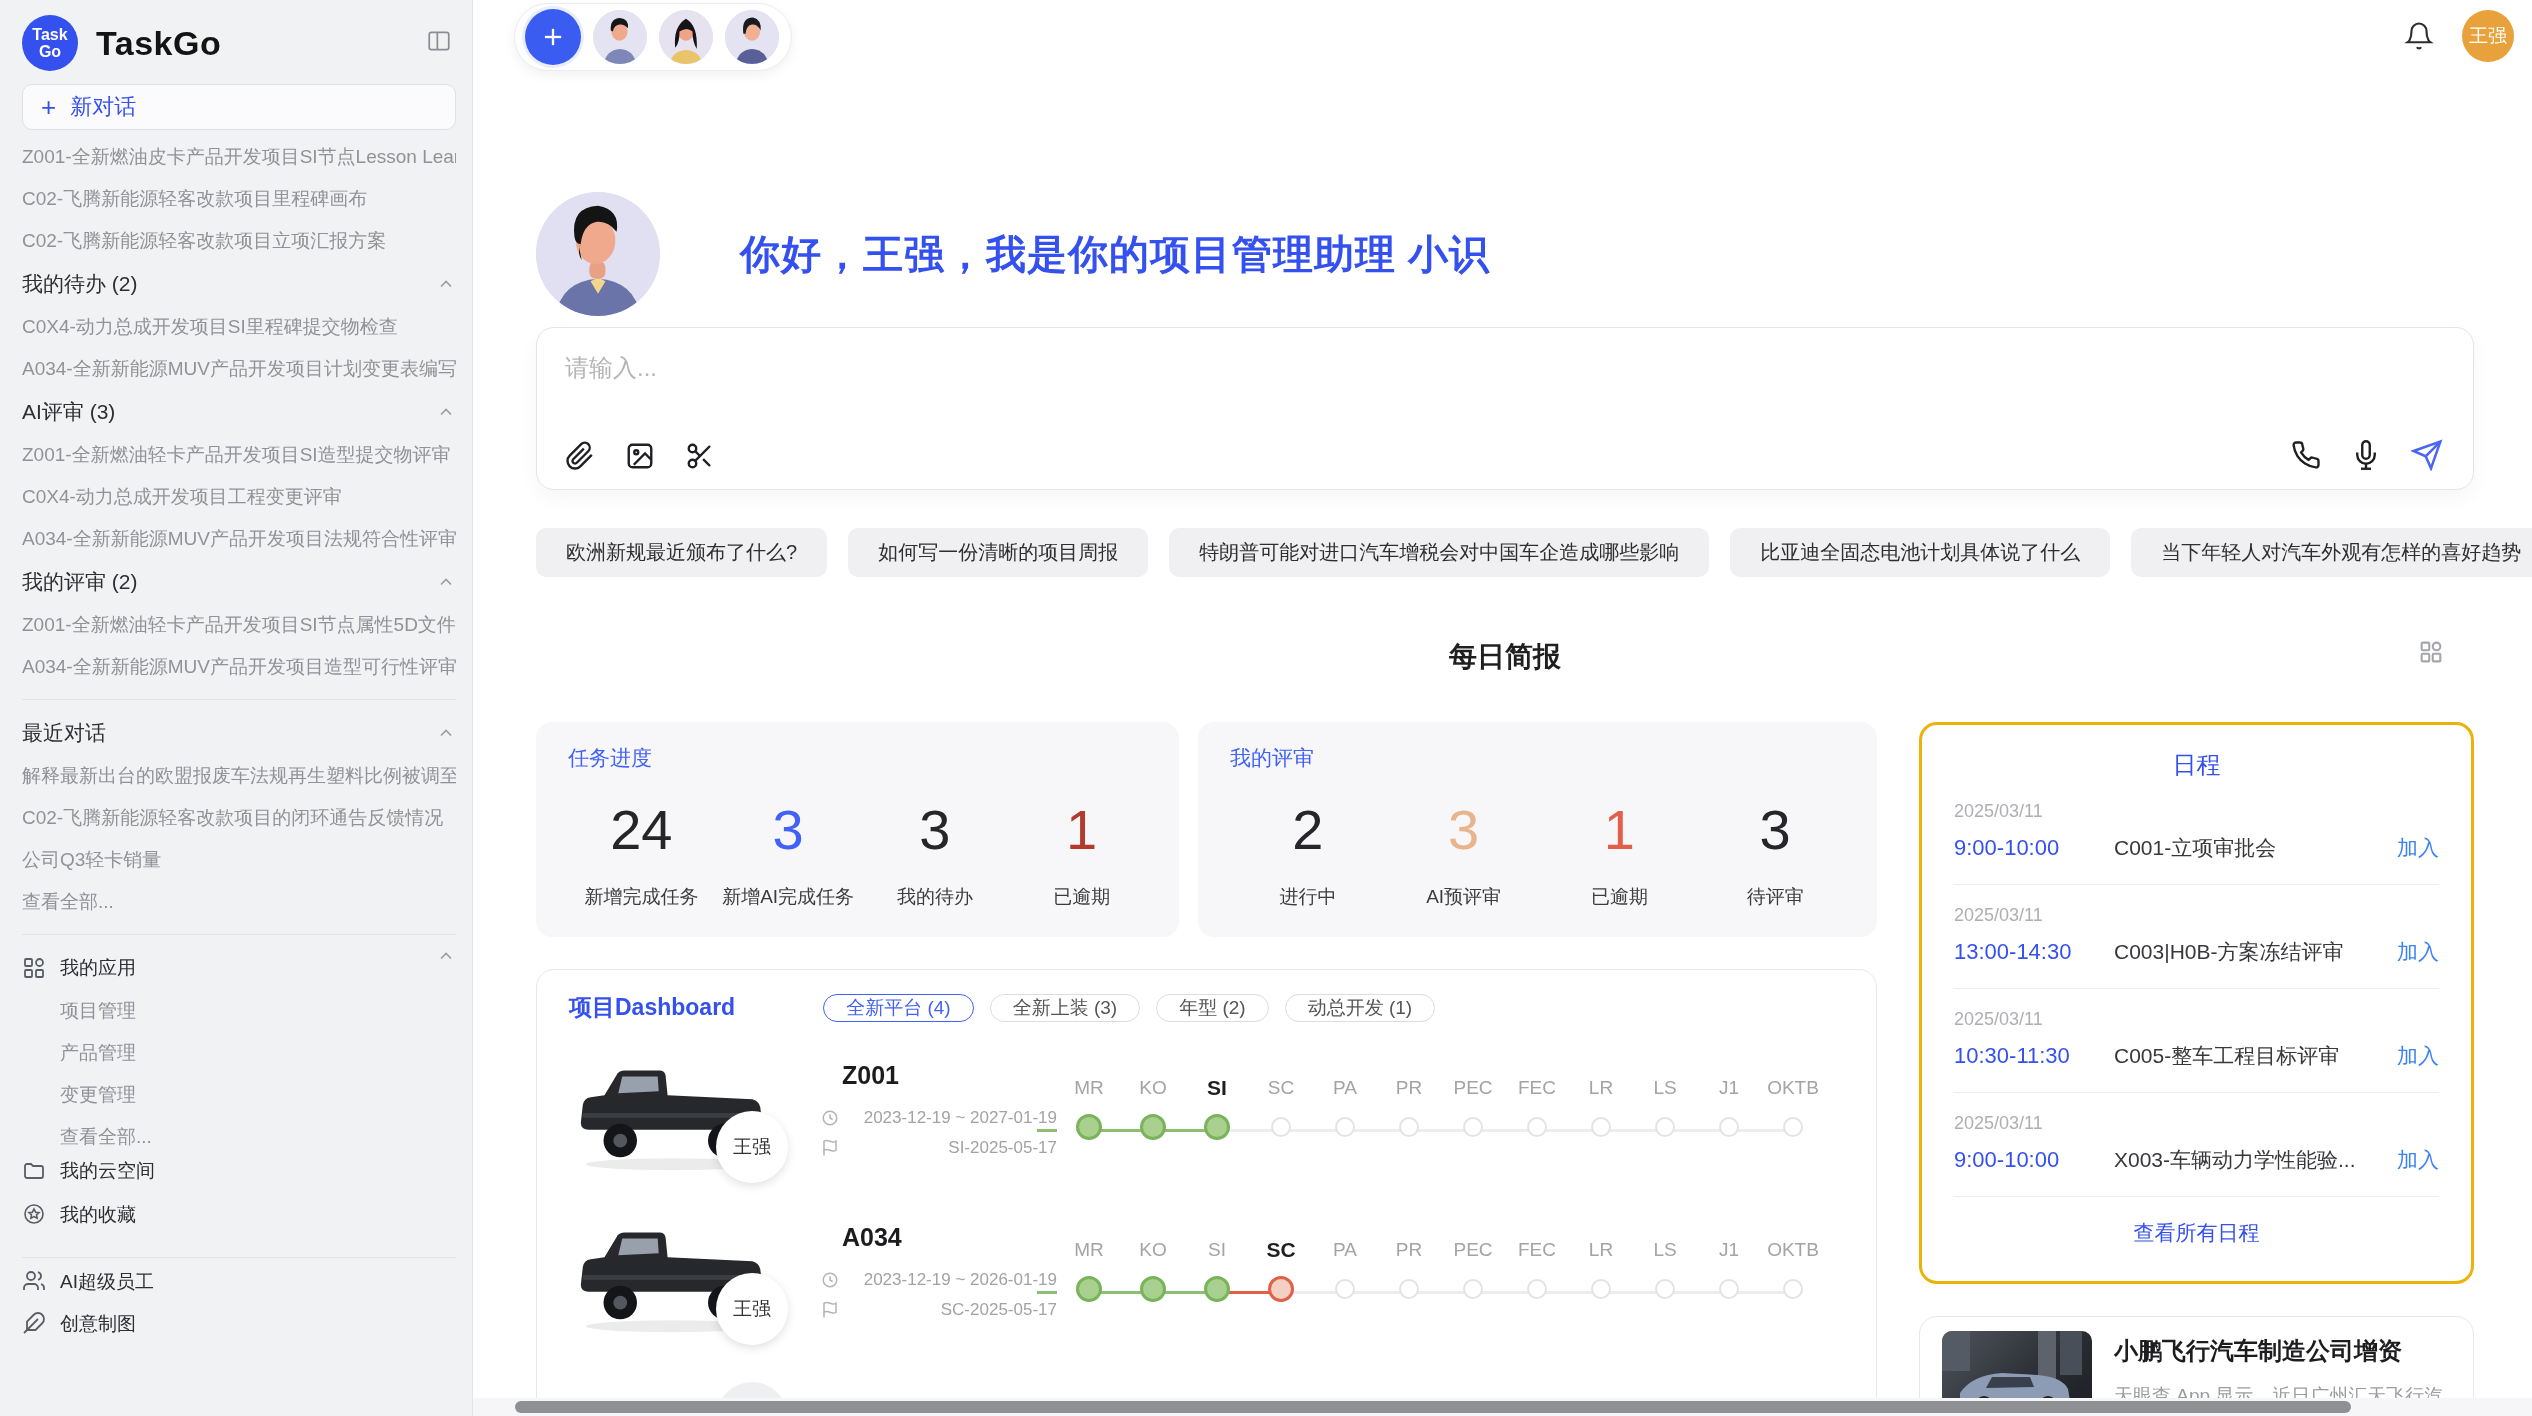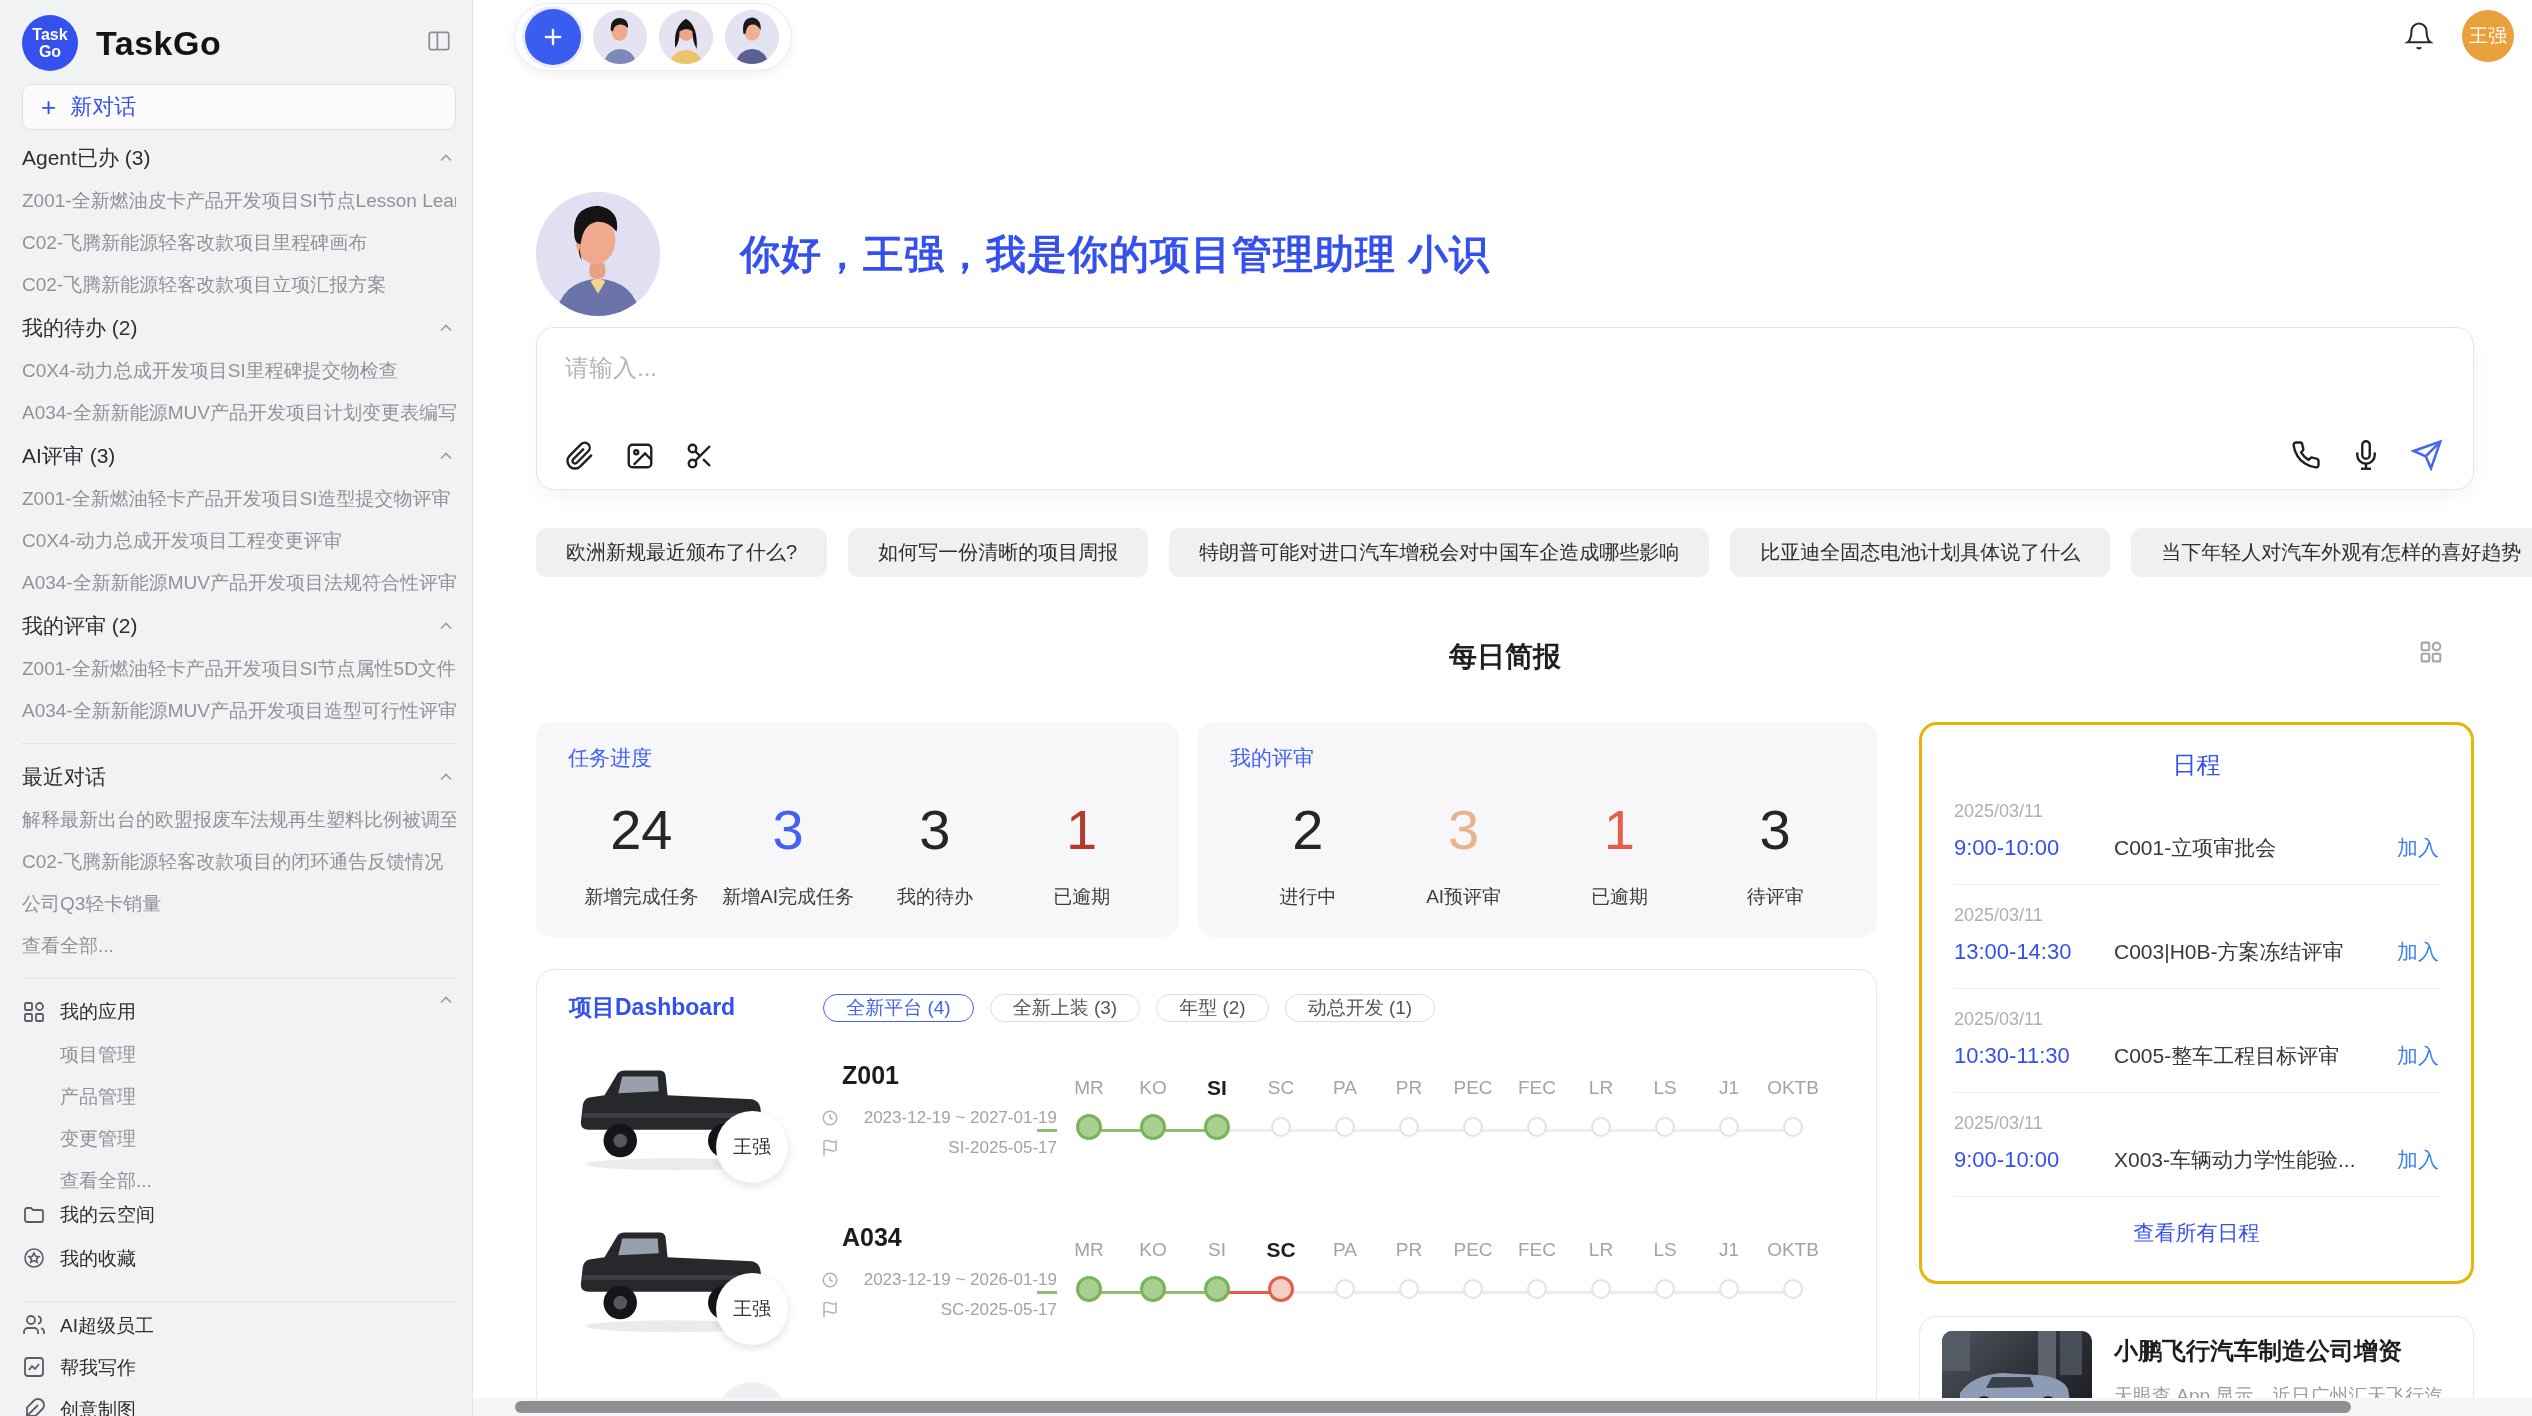--- a/index.html
+++ b/index.html
@@ -135,28 +135,20 @@
           </svg>
       </span>
     </div>
 
     <div class="newchat-btn">
       <span class="plus">+</span>
       <span>新对话</span>
     </div>
 
     <div style="margin-top:6px;">
-      <div class="sb-header">
-        <span>Agent已办 (3)</span>
-        <span class="chev">
-            <svg width="20" height="20" viewBox="0 0 24 24" fill="none" stroke="currentColor" stroke-width="2">
-              <polyline points="18 15 12 9 6 15"></polyline>
-            </svg>
-          </span>
-      </div>
       <div class="sb-item">Z001-全新燃油皮卡产品开发项目SI节点Lesson Learn报告</div>
       <div class="sb-item">C02-飞腾新能源轻客改款项目里程碑画布</div>
       <div class="sb-item">C02-飞腾新能源轻客改款项目立项汇报方案</div>
 
       <div class="sb-header">
         <span>我的待办 (2)</span>
         <span class="chev">
             <svg width="20" height="20" viewBox="0 0 24 24" fill="none" stroke="currentColor" stroke-width="2">
               <polyline points="18 15 12 9 6 15"></polyline>
             </svg>
@@ -256,29 +248,20 @@
             <circle cx="9" cy="7" r="4"></circle>
             <path d="M22 21v-2a4 4 0 0 0-3-3.87"></path>
             <path d="M16 3.13a4 4 0 0 1 0 7.75"></path>
           </svg>
         </span>
       <span>AI超级员工</span>
     </div>
     <div class="sb-row sb-tool">
       <span class="ic">
           <svg width="24" height="24" viewBox="0 0 24 24" fill="none" stroke="currentColor" stroke-width="1.8">
-            <rect x="3" y="3" width="18" height="18" rx="3"></rect>
-            <path d="M7 15l3-4 3 3 4-5"></path>
-          </svg>
-        </span>
-      <span>帮我写作</span>
-    </div>
-    <div class="sb-row sb-tool">
-      <span class="ic">
-          <svg width="24" height="24" viewBox="0 0 24 24" fill="none" stroke="currentColor" stroke-width="1.8">
             <path d="M20.24 12.24a6 6 0 0 0-8.49-8.49L5 10.5V19h8.5z"></path>
             <line x1="16" y1="8" x2="2" y2="22"></line>
           </svg>
         </span>
       <span>创意制图</span>
     </div>
   </aside>
 
   <section class="main">
 

